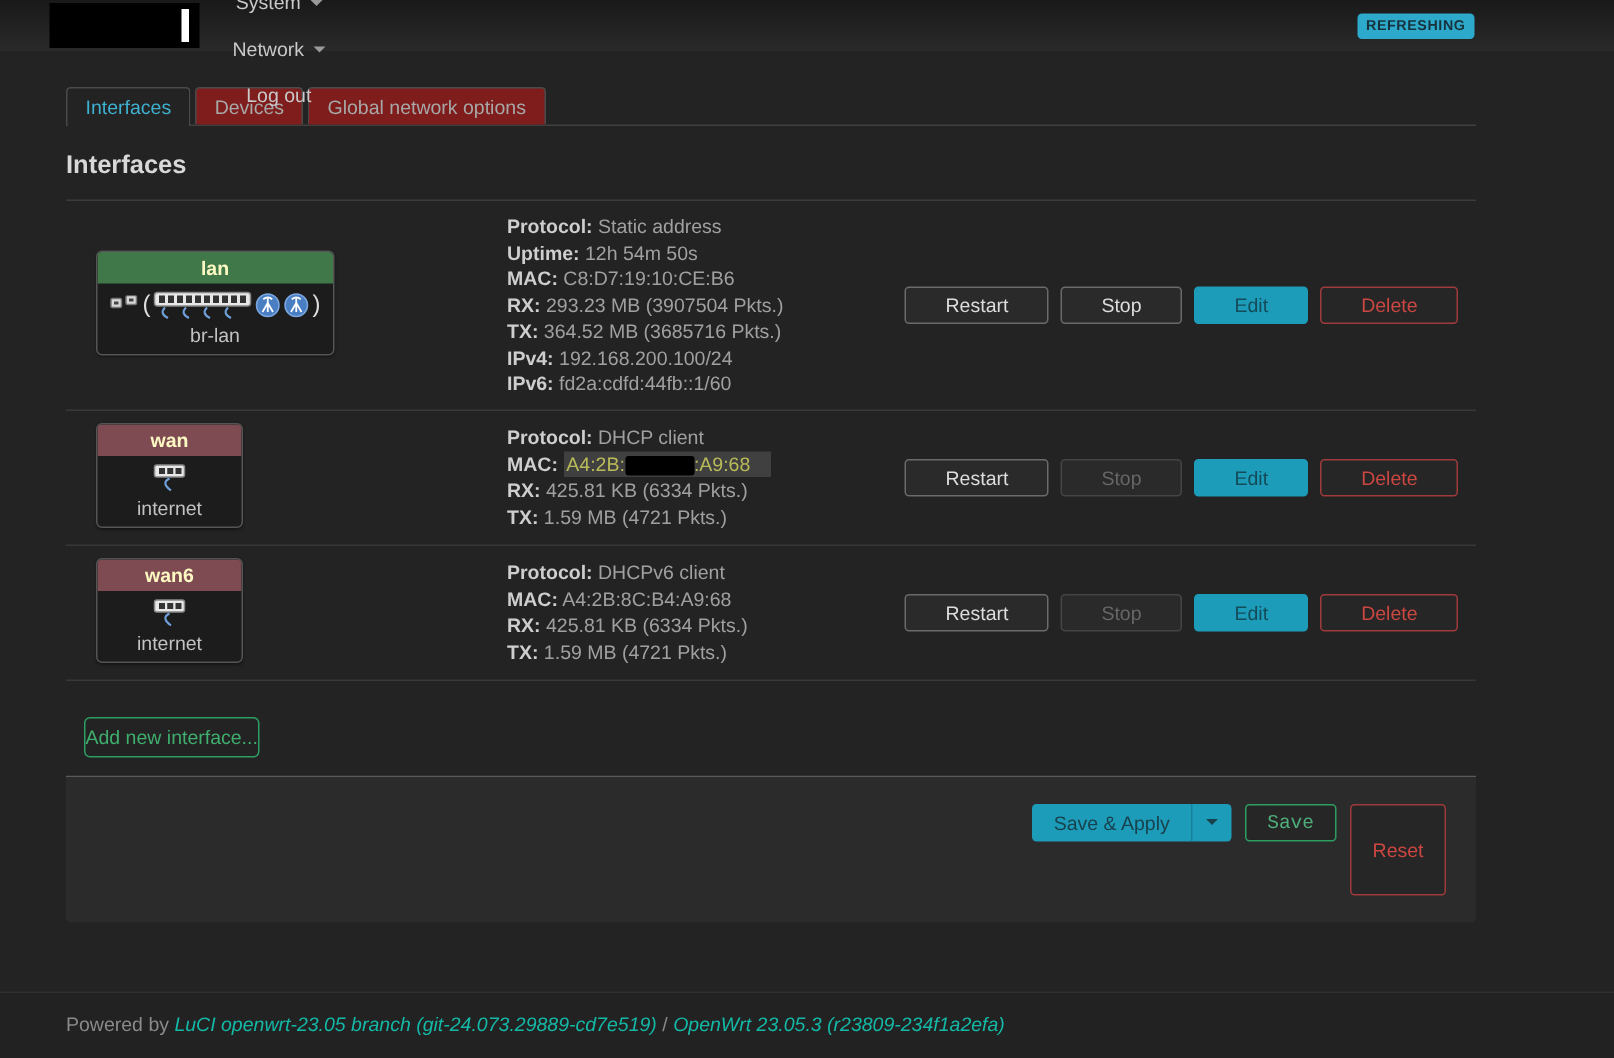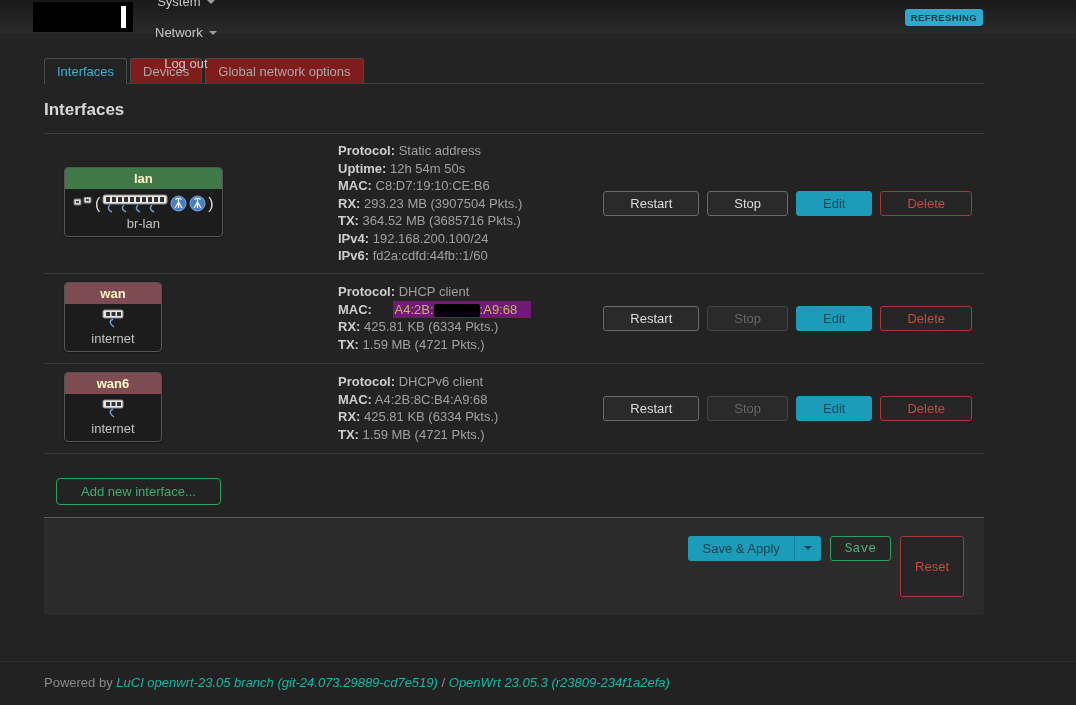--- a/index.html
+++ b/index.html
@@ -37,32 +37,32 @@
   .zone-col { flex:0 0 294px; padding-left:20px; }
   .net-badge { display:inline-block; border:1px solid #555; border-radius:4px; background:#1c1c1c;
     text-align:center; min-width:98px; overflow:hidden; box-shadow:0 1px 2px rgba(0,0,0,.4); }
   .zone-head { padding:3px 12px; font-weight:bold; color:#fef9c3; }
   .zone-body { padding:5px 8px 1px; display:flex; align-items:center; justify-content:center; gap:2px;
     color:#ddd; font-size:15px; line-height:1; }
   .zone-dev { padding:1px 8px 5px; color:#c2c2c2; }
   .paren { color:#ddd; font-size:16px; }
   .detail-col { flex:1; line-height:17.5px; color:#a0a0a0; }
   .detail-col b { color:#cecece; }
-  .mac-highlight { background:#701a75; color:#b9ba58; padding:1px 14px 1px 2px;margin-left:17px; }
+  .mac-highlight { background:#404040; color:#b9ba58; padding:1px 14px 1px 2px; }
   .redact-box { display:inline-block; width:46px; height:13px; background:#000;
     vertical-align:text-bottom; border-radius:2px; }
   
   .btn-col { display:flex; gap:8px; padding-right:12px; }
   .btn { background:#2a2a2a; border:1px solid #6a6a6a; color:#dddddd; font-size:13px;
     font-family:inherit; padding:4px 26px; border-radius:3px; cursor:pointer; }
   .btn.disabled { color:#666; border-color:#454545; cursor:default; }
   .btn-edit { background:#1d9cba; border-color:#1d9cba; color:#134b59; }
   .btn-delete { background:#262626; border-color:#a03b3b; color:#cc4742; }
   .btn-add { margin:24px 0 0 12px; background:transparent; border:1px solid #2d9e62; color:#3fae6e;
-    font-size:13px; font-family:inherit; padding:5px 24px; border-radius:4px; cursor:pointer; }
+    font-size:13px; font-family:inherit; padding:5px 0; border-radius:4px; cursor:pointer; }
   
   .action-bar { margin-top:12px; background:#2b2b2b; border-top:1px solid #5a5a5a; border-radius:0 0 3px 3px;
     padding:18px 20px; display:flex; justify-content:flex-end; align-items:flex-start; gap:9px; }
   .btn-split { display:inline-flex; align-items:stretch; background:#1d9cba; border-radius:3px;
     overflow:hidden; color:#17424e; cursor:pointer; }
   .btn-split .main { padding:5px 14px; border-right:1px solid #17819b; }
   .btn-split .caret-part { padding:5px 9px; display:flex; align-items:center; }
   .btn-split .caret { border-top-color:#17424e; margin-left:0; }
   .btn-save { background:#262626; border:1px solid #2d9e62; color:#4fae7a; font-size:13px;
     font-family:Liberation Mono, monospace; padding:4px 14px; border-radius:3px; cursor:pointer; }

